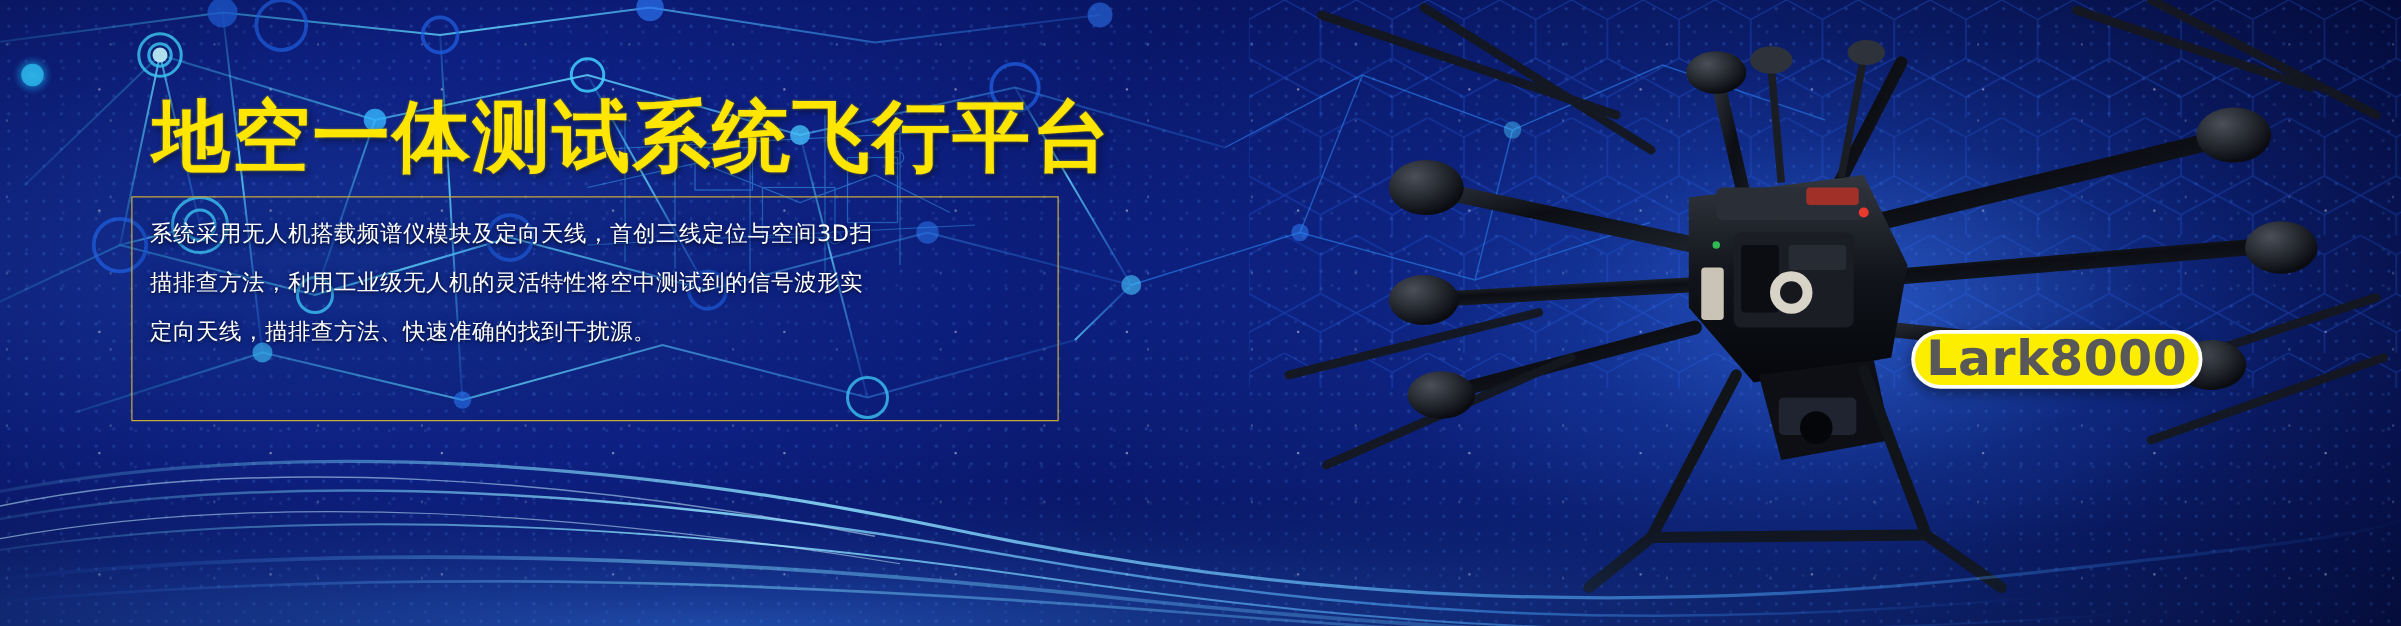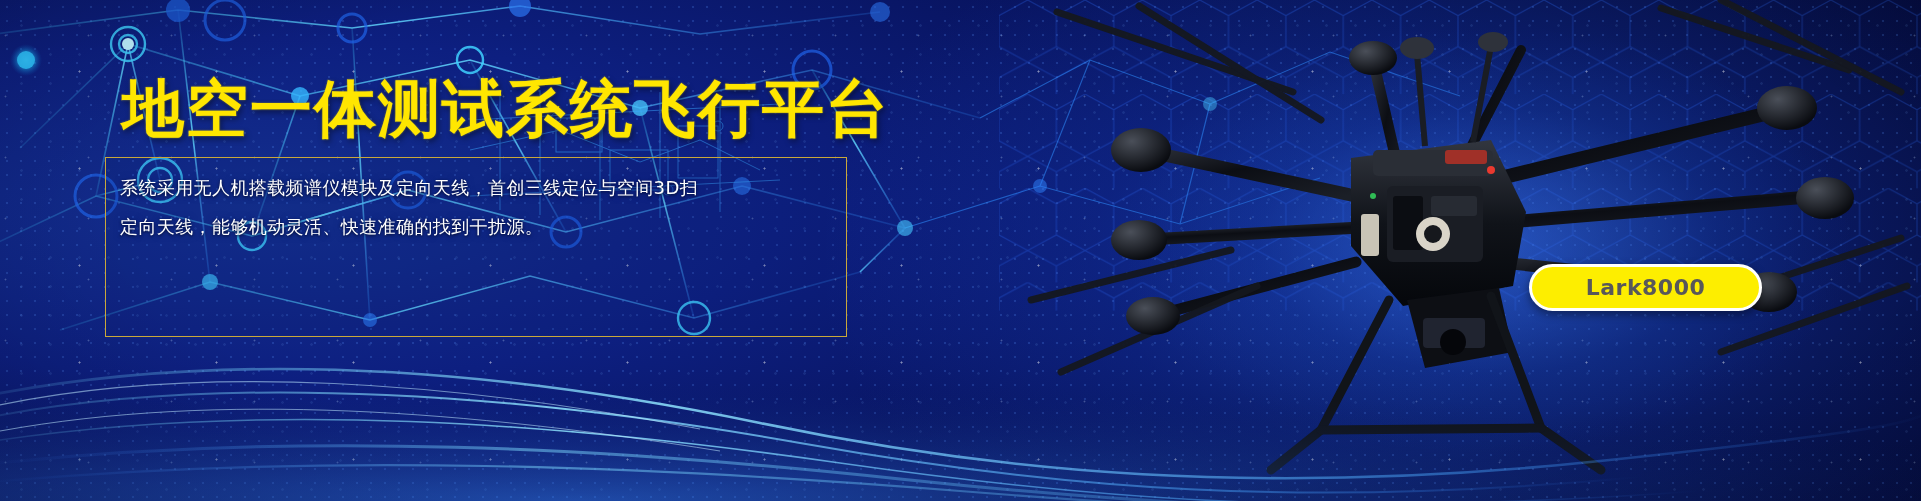--- a/index.html
+++ b/index.html
@@ -108,21 +108,21 @@
     left:1529px; top:264px;
     width:233px; height:47px;
     border-radius:24px;
     background:#fdee00;
     border:3px solid #ffffff;
     display:flex; align-items:center; justify-content:center;
     box-shadow:0 3px 10px rgba(0,0,0,.45);
   }
   .badge-text {
     color:#58585a;
-    font-size:22px;
+    font-size:39px;
     font-weight:bold;
     letter-spacing:.5px;
     font-family:"DejaVu Sans","Liberation Sans",sans-serif;
   }
 </style>
 </head>
 <body>
 
 <div class="banner">
 
@@ -347,20 +347,21 @@
     <g fill="none" stroke="#bfeaff" stroke-opacity=".55">
       <path d="M-10 96 C 200 50, 460 72, 700 118" stroke-width="1.2"></path>
       <path d="M0 120 C 220 80, 470 100, 720 140" stroke-width="1"></path>
     </g>
   </svg>
 
   <div class="title">地空一体测试系统飞行平台</div>
 
   <div class="desc-box">
     <div class="desc-line">系统采用无人机搭载频谱仪模块及定向天线，首创三线定位与空间3D扫</div>
-    <div class="desc-line">定向天线，能够机动灵活、快速准确的找到干扰源。</div>
+    <div class="desc-line">描排查方法，利用工业级无人机的灵活特性将空中测试到的信号波形实</div>
+    <div class="desc-line">定向天线，描排查方法、快速准确的找到干扰源。</div>
   </div>
 
   <div class="badge">
     <span class="badge-text">Lark8000</span>
   </div>
 
 </div>
 
 </body></html>

